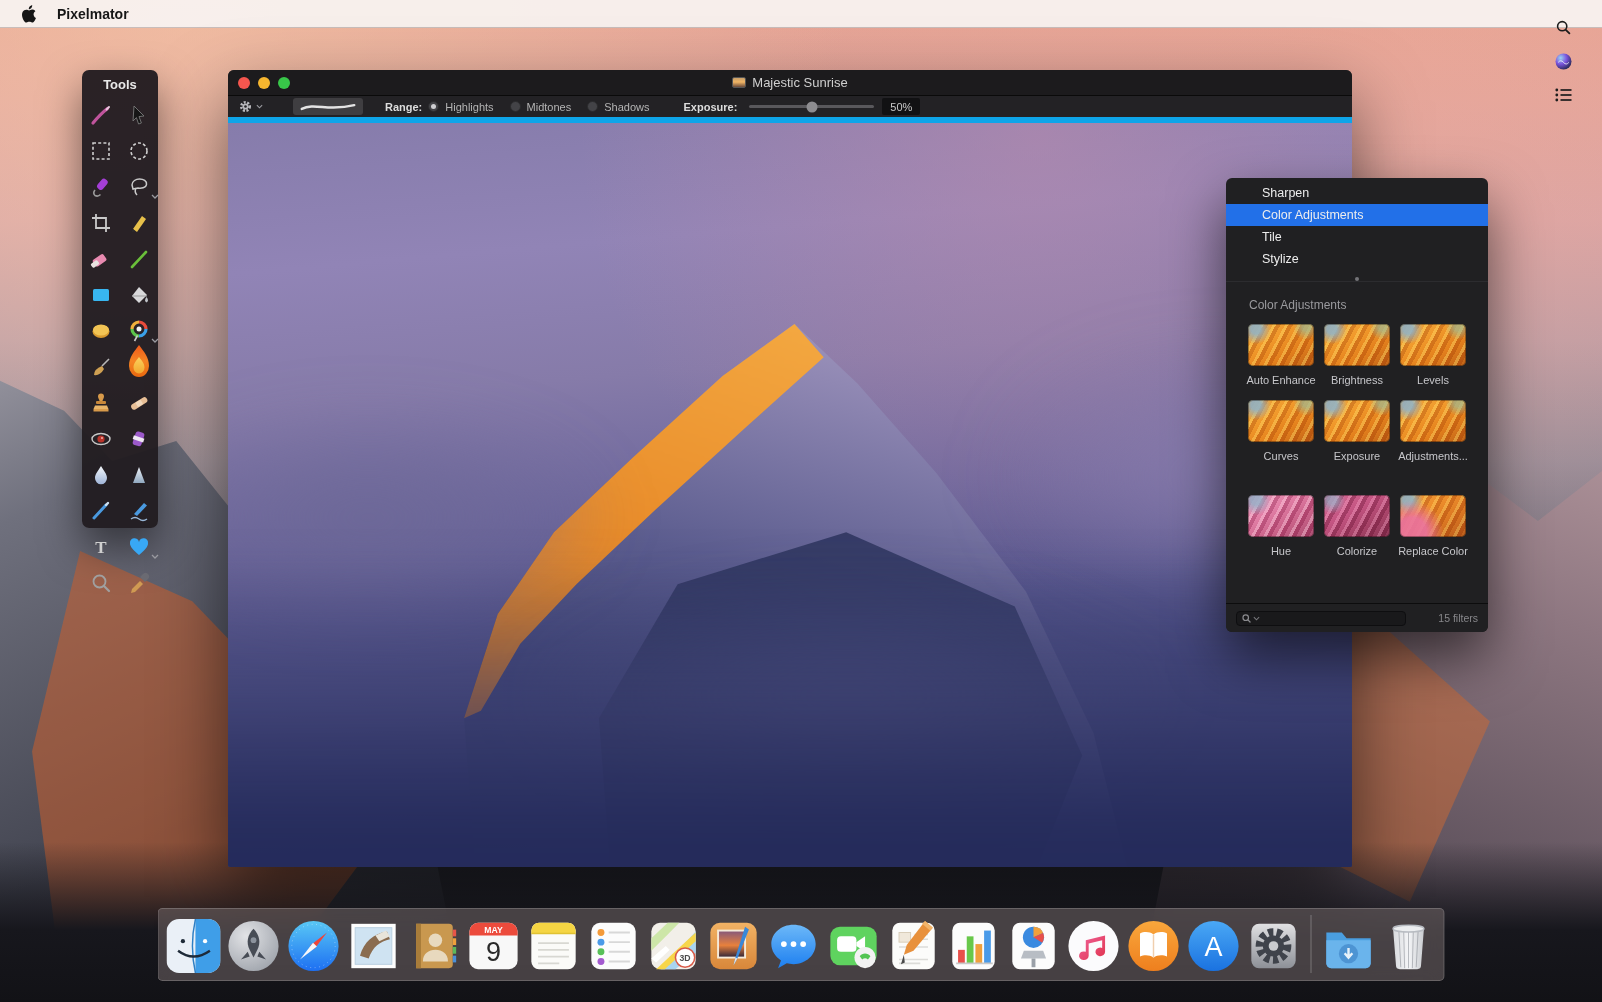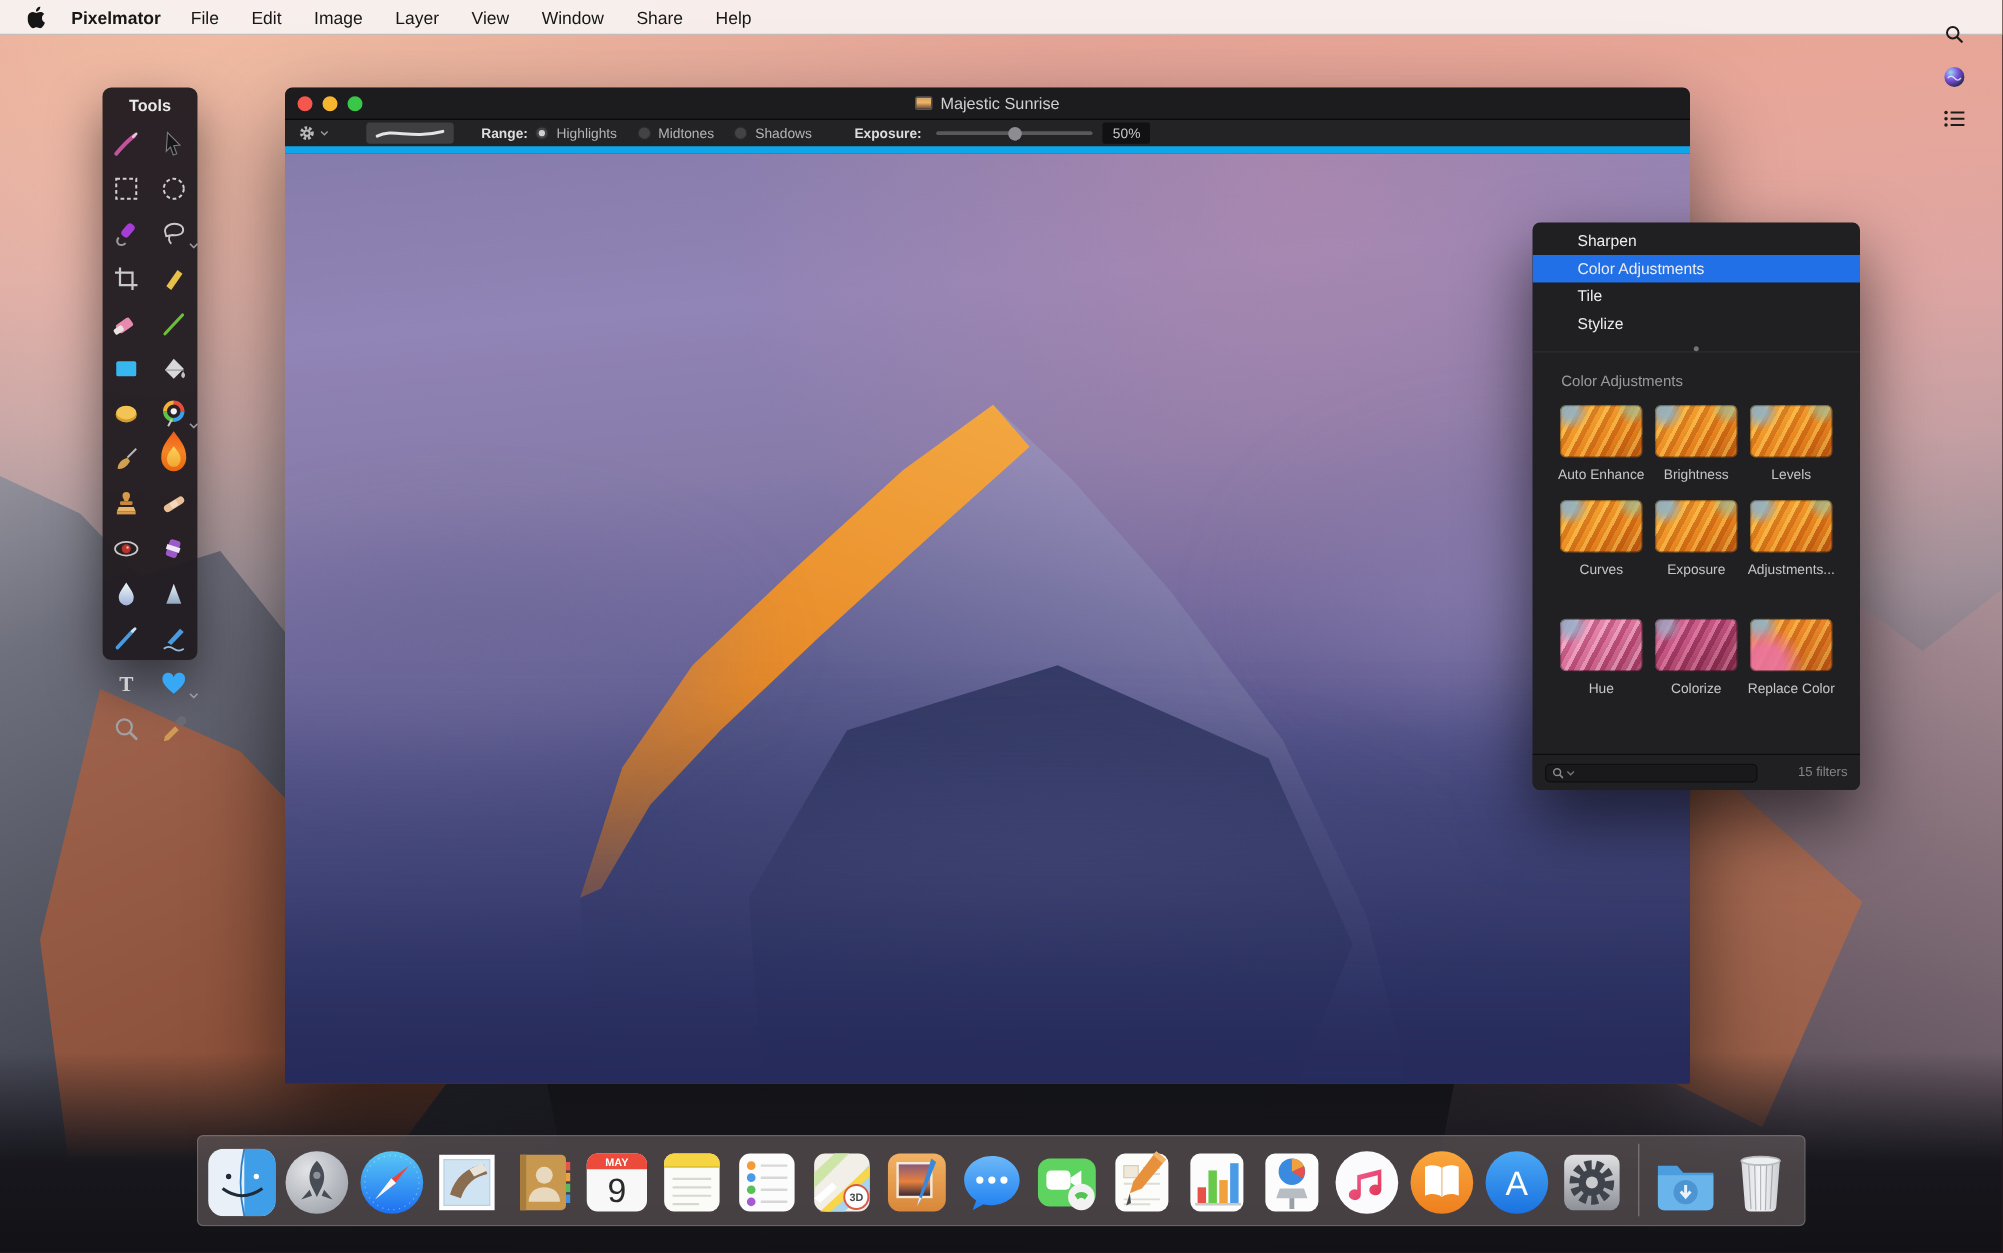--- a/index.html
+++ b/index.html
@@ -49,21 +49,21 @@
   #tools-grid { display:grid; grid-template-columns:38px 38px; justify-content:center;
     margin-top:5px; grid-auto-rows:36px; }
   .tool { position:relative; display:flex; align-items:center; justify-content:center; cursor:default; }
   .tool-ic { display:flex; }
   .tool svg { display:block; }
   .tool-large svg { width:34px; height:40px; margin-top:-6px; }
   .tool-chev { position:absolute; right:-1px; bottom:6px; display:flex; }
 
   
   #doc-window { position:absolute; left:228px; top:70px; width:1124px; height:797px;
-    border-radius:6px 6px 2px 2px; overflow:hidden; background:#7f1d1d;
+    border-radius:6px 6px 2px 2px; overflow:hidden; background:#404040;
     box-shadow:0 30px 70px rgba(0,0,0,.55); z-index:2; }
   #titlebar { position:relative; height:26px; background:#1c1b1d; border-bottom:1px solid #0a0a0a;
     display:flex; align-items:center; }
   .tl { width:12px; height:12px; border-radius:50%; margin-left:8px; }
   .tl:first-child { margin-left:10px; }
   .tl-red { background:#f5564e; } .tl-yellow { background:#f6b62f; } .tl-green { background:#38c749; }
   #title-center { position:absolute; left:0; right:0; display:flex; justify-content:center;
     align-items:center; gap:6px; color:#cfcfcf; font-size:13px; pointer-events:none; }
   .doc-proxy { width:14px; height:11px; border-radius:2px;
     background:linear-gradient(180deg,#caa06a 0%,#f0b464 45%,#6a4a3a 100%); border:1px solid #555; }
@@ -179,30 +179,20 @@
   <div class="wp-right-orange"></div>
   <div class="wp-bottom"></div>
 
   <header id="menubar">
     <span class="apple">
       <svg viewBox="0 0 17 20" width="15" height="18">
           <path fill="#161616" d="M13.1 10.6c0-2.4 2-3.6 2.1-3.7-1.1-1.7-2.9-1.9-3.5-1.9-1.5-.2-2.9.9-3.7.9-.8 0-1.9-.9-3.2-.8-1.6 0-3.1 1-4 2.4-1.7 3-.4 7.4 1.2 9.8.8 1.2 1.8 2.5 3.1 2.4 1.2-.1 1.7-.8 3.2-.8s1.9.8 3.2.8c1.3 0 2.2-1.2 3-2.4.9-1.4 1.3-2.7 1.3-2.8-.1 0-2.6-1-2.7-3.9zM10.6 3.1c.7-.8 1.1-2 1-3.1-1 0-2.2.7-2.9 1.5-.6.7-1.2 1.9-1 3 1.1.1 2.2-.6 2.9-1.4z"></path>
         </svg>
     </span>
     <span class="mb-app">Pixelmator</span>
-    <nav style="display:flex">
-        <span class="menu-item">File</span>
-        <span class="menu-item">Edit</span>
-        <span class="menu-item">Image</span>
-        <span class="menu-item">Layer</span>
-        <span class="menu-item">View</span>
-        <span class="menu-item">Window</span>
-        <span class="menu-item">Share</span>
-        <span class="menu-item">Help</span>
-      </nav>
     <div id="mb-right">
       <span class="mb-ic">
         <svg width="18" height="14" viewBox="0 0 18 14">
             <g fill="none" stroke="#1c1c1c" stroke-width="1.8">
               <path d="M1.5 5.2a11 11 0 0 1 15 0"></path>
               <path d="M4.6 8.4a6.5 6.5 0 0 1 8.8 0"></path>
             </g>
             <circle cx="9" cy="11.6" r="1.7" fill="#1c1c1c"></circle>
           </svg>
       </span>

